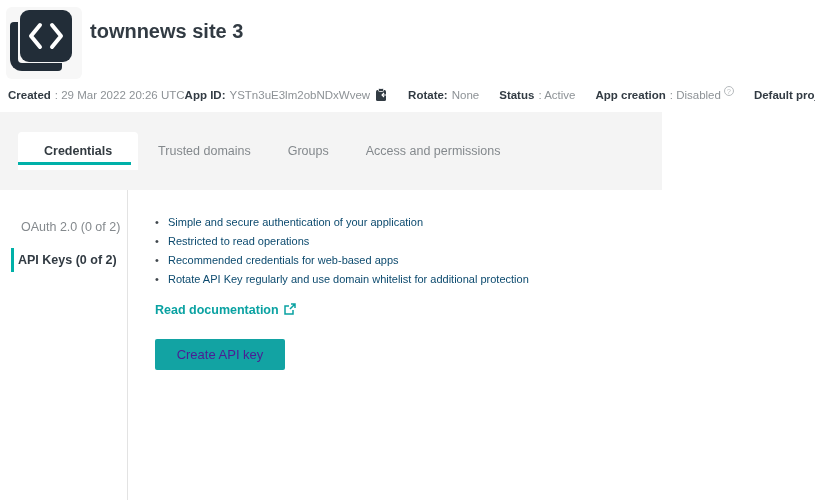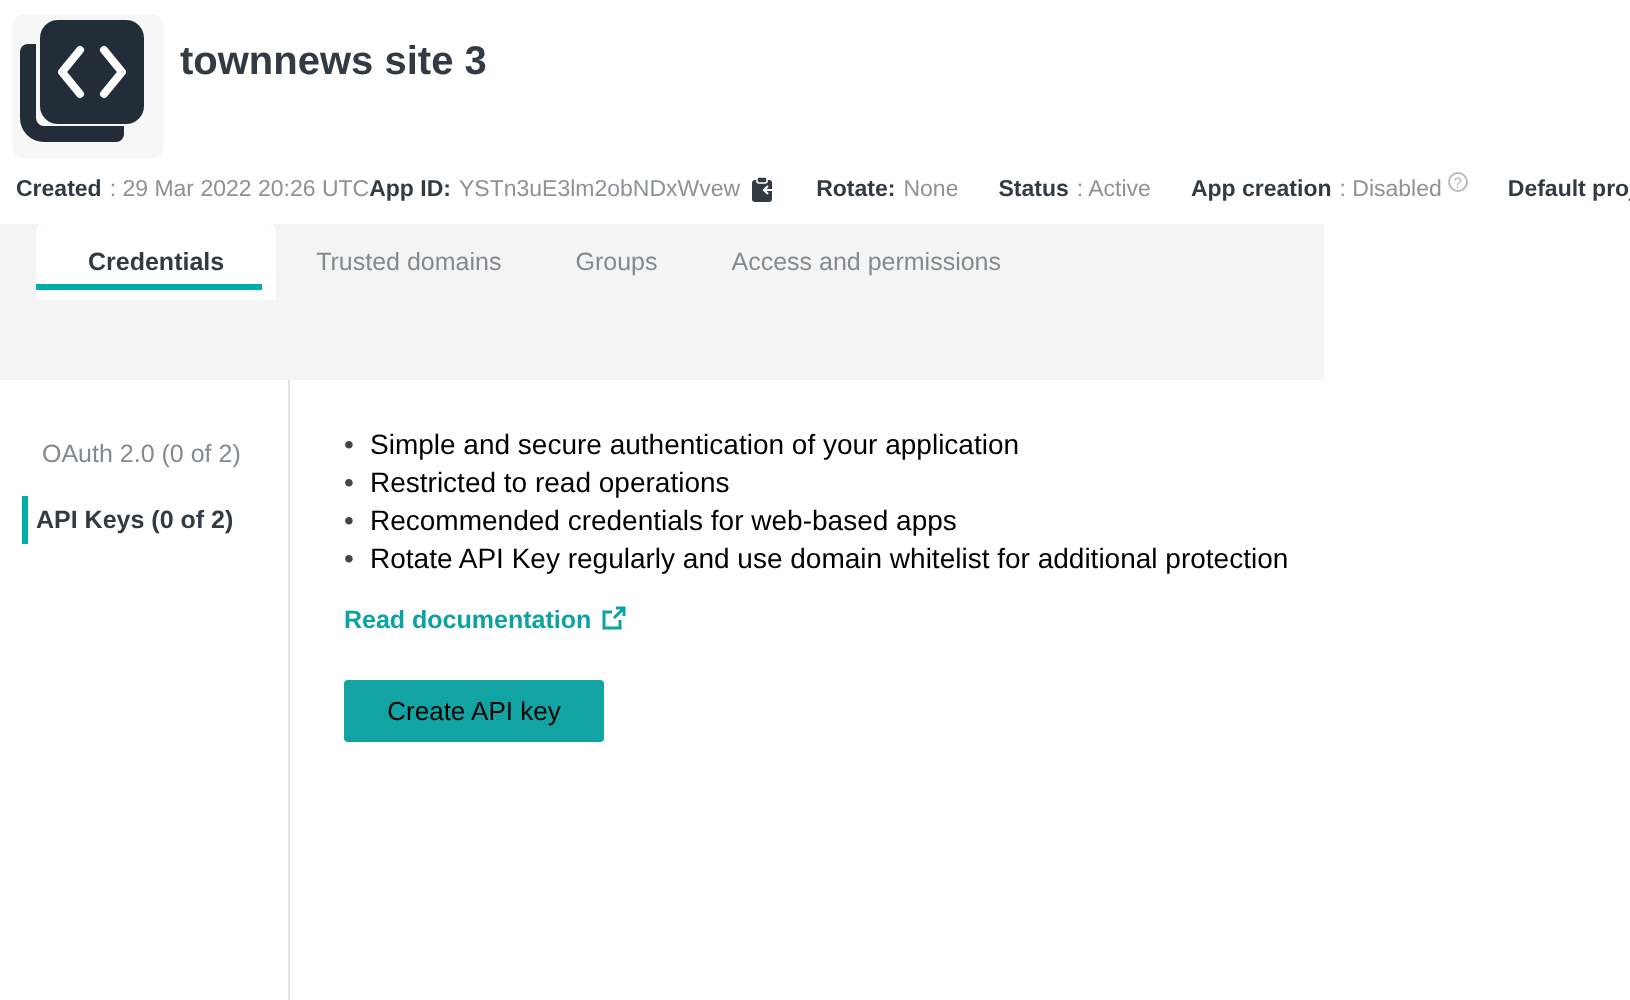--- a/index.html
+++ b/index.html
@@ -22,46 +22,46 @@
   .meta-item { display:flex; align-items:center; }
   .meta-label { font-weight:bold; color:#323b43; }
   .meta-value { color:#8d9296; margin-left:4px; }
   .gap-a { } .gap-b { margin-left:20px; }
   .copy-icon { margin-left:5px; cursor:pointer; display:inline-flex; }
   .help-icon { margin-left:3px; margin-bottom:8px; width:10px; height:10px; border:1px solid #b6babd;
     border-radius:50%; color:#b6babd; font-size:7.5px; line-height:9px; text-align:center;
     display:inline-block; cursor:pointer; }
   
   .tab-band { position:absolute; left:0; top:112px; width:662px; height:78px;
-    background:#f4f4f4; display:flex; align-items:flex-start; padding-left:18px; }
+    background:#f4f4f4; display:flex; align-items:center; padding-left:18px; }
   .tab { height:38px; display:flex; align-items:center; font-size:12.5px; color:#84898d;
     padding:0 17px; cursor:pointer; position:relative; }
   .tab.active { background:#ffffff; color:#333b41; font-weight:bold;
     border-radius:4px 4px 0 0; padding:0 26px; }
   .tab.active .underline { position:absolute; left:0; right:7px; bottom:5px; height:3px;
     background:#00b0a8; }
   .tab + .tab { margin-left:3px; }
   
   .content { position:absolute; left:0; top:190px; width:815px; height:310px; display:flex; }
-  .sidebar { width:145px; border-right:1px solid #e3e3e3; padding-top:25px; }
+  .sidebar { width:128px; border-right:1px solid #e3e3e3; padding-top:25px; }
   .side-item { display:flex; align-items:center; font-size:12.5px; color:#84898d;
     padding:5px 0 5px 15px; margin-bottom:9px; border-left:3px solid transparent; cursor:pointer; }
   .side-item.active { border-left:3px solid #00b0a8; margin-left:11px; padding-left:4px;
     font-weight:bold; color:#323b43; }
   .side-item:not(.active) { margin-left:11px; padding-left:7px; }
   .main { flex:1; padding:23px 0 0 27px; }
   ul.points { list-style:none; }
-  ul.points li { font-size:14px; color:#000000; line-height:19px; padding-left:13px; position:relative; }
+  ul.points li { font-size:11px; color:#0c4a6e; line-height:19px; padding-left:13px; position:relative; }
   ul.points li::before { content:"•"; position:absolute; left:0; top:0; color:#3f464c; }
   ul.points b { font-weight:bold; }
   .doc-link { display:inline-flex; align-items:flex-start; margin-top:14px; font-size:12.5px;
     font-weight:bold; color:#0aa2a2; cursor:pointer; text-decoration:none; }
   .doc-link svg { margin-left:5px; }
   .create-btn { display:block; margin-top:21px; width:130px; height:31px; background:#12a3a3;
-    border:none; border-radius:2px; color:#000000; font-size:13px;
+    border:none; border-radius:2px; color:#4c1d95; font-size:13px;
     font-family:"Liberation Sans","DejaVu Sans",sans-serif; cursor:pointer; }
 </style>
 </head>
 <body>
 
 <div class="header">
   <div class="logo-wrap">
     <div class="logo-back"></div>
     <div class="logo-front">
       <svg width="38" height="32" viewBox="0 0 38 32">

